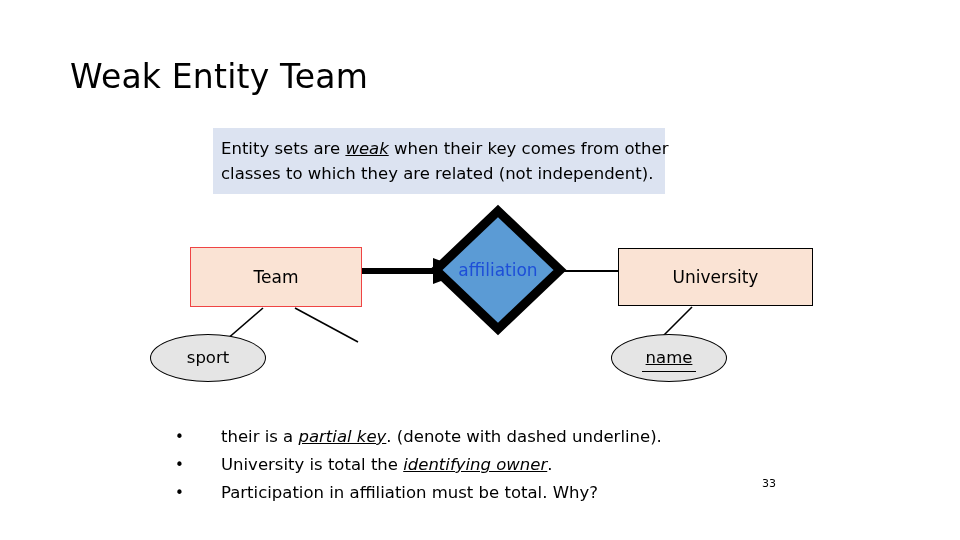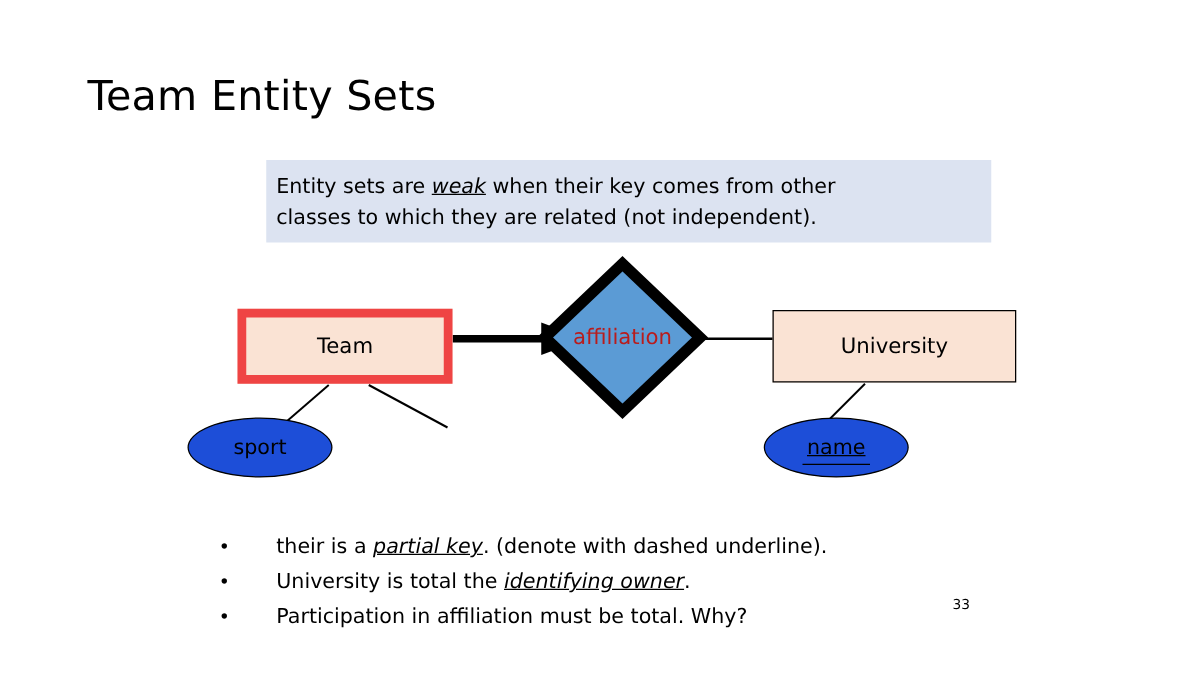--- a/index.html
+++ b/index.html
@@ -34,21 +34,21 @@
     line-height: 42px;
     white-space: nowrap;
     color: #000;
   }
 
   
   .callout {
     position: absolute;
     left: 213px;
     top: 128px;
-    width: 580px;
+    width: 452px;
     height: 66px;
     background: #dce3f1;
     box-sizing: border-box;
     padding: 8px 6px 0 8px;
   }
   .callout-line {
     font-size: 16.5px;
     line-height: 25px;
     white-space: nowrap;
     color: #000;
@@ -77,21 +77,21 @@
     justify-content: center;
     box-sizing: border-box;
     font-size: 17px;
     color: #000;
   }
   .entity-weak {
     left: 190px;
     top: 247px;
     width: 172px;
     height: 60px;
-    border: 7px solid #ef4444;
+    border: 1px solid #ef4444;
   }
   .entity-strong {
     left: 618px;
     top: 248px;
     width: 195px;
     height: 58px;
     border: 1.4px solid #000000;
   }
 
   
@@ -105,29 +105,29 @@
   .diamond-label {
     position: absolute;
     left: 0;
     top: 0;
     width: 132px;
     height: 126px;
     display: flex;
     align-items: center;
     justify-content: center;
     font-size: 17px;
-    color: #b91c1c;
+    color: #1d4ed8;
     z-index: 3;
     white-space: nowrap;
   }
 
   
   .attr {
     position: absolute;
-    background: #1d4ed8;
+    background: #e5e5e5;
     border: 1.3px solid #000000;
     border-radius: 50%;
     display: flex;
     align-items: center;
     justify-content: center;
     box-sizing: border-box;
     font-size: 16.5px;
     color: #000;
   }
   .attr-sport  { left: 150px; top: 334px; width: 116px; height: 48px; }
@@ -182,21 +182,21 @@
     font-size: 11px;
     line-height: 14px;
     color: #000;
   }
 </style>
 </head>
 <body>
 
 <div class="slide">
 
-  <div class="slide-title">Team Entity Sets</div>
+  <div class="slide-title">Weak Entity Team</div>
 
   <div class="callout">
     <div class="callout-line"><span>Entity sets are </span><span class="em-ul">weak</span><span> when their key comes from other</span></div>
     <div class="callout-line">classes to which they are related (not independent).</div>
   </div>
 
   <svg class="er" viewBox="0 0 960 540">
 
     <line x1="362" y1="271" x2="455" y2="271" stroke="#000000" stroke-width="6"></line>
     <polygon points="433,258 468,271 433,284" fill="#000000"></polygon>

